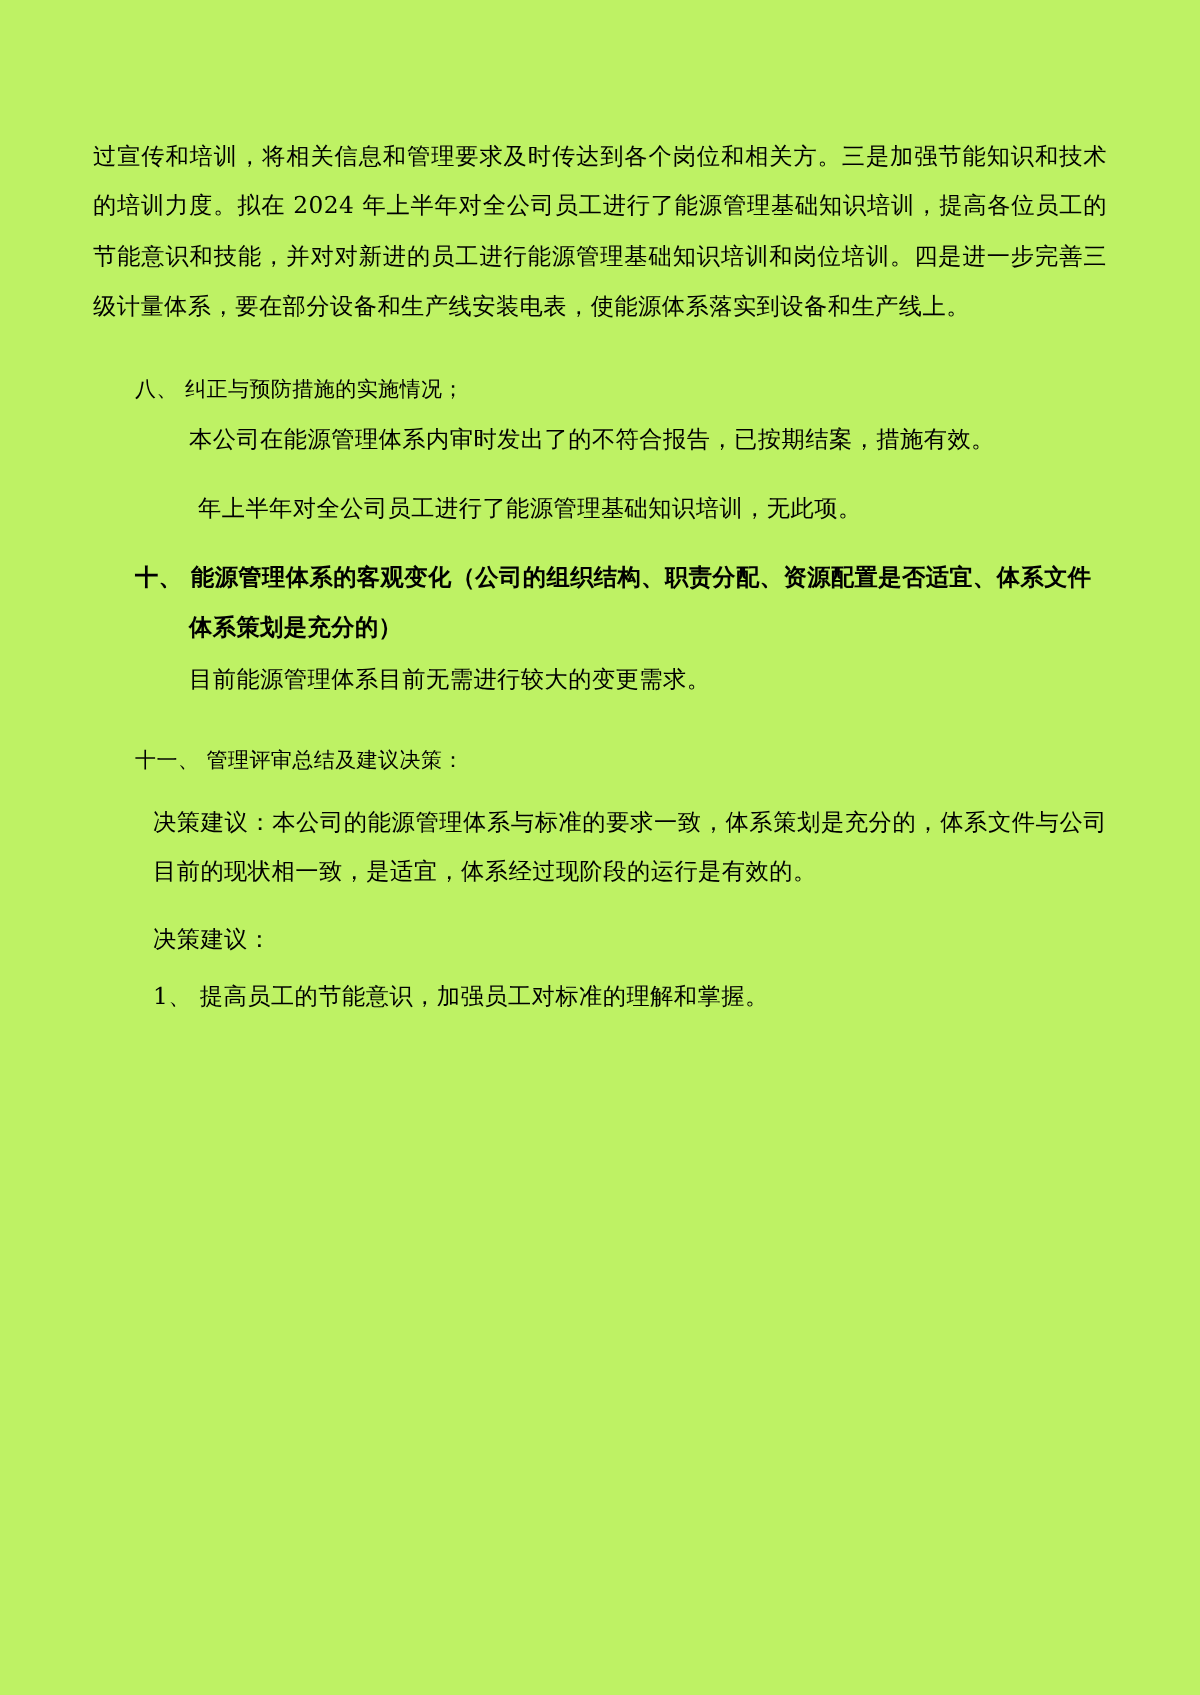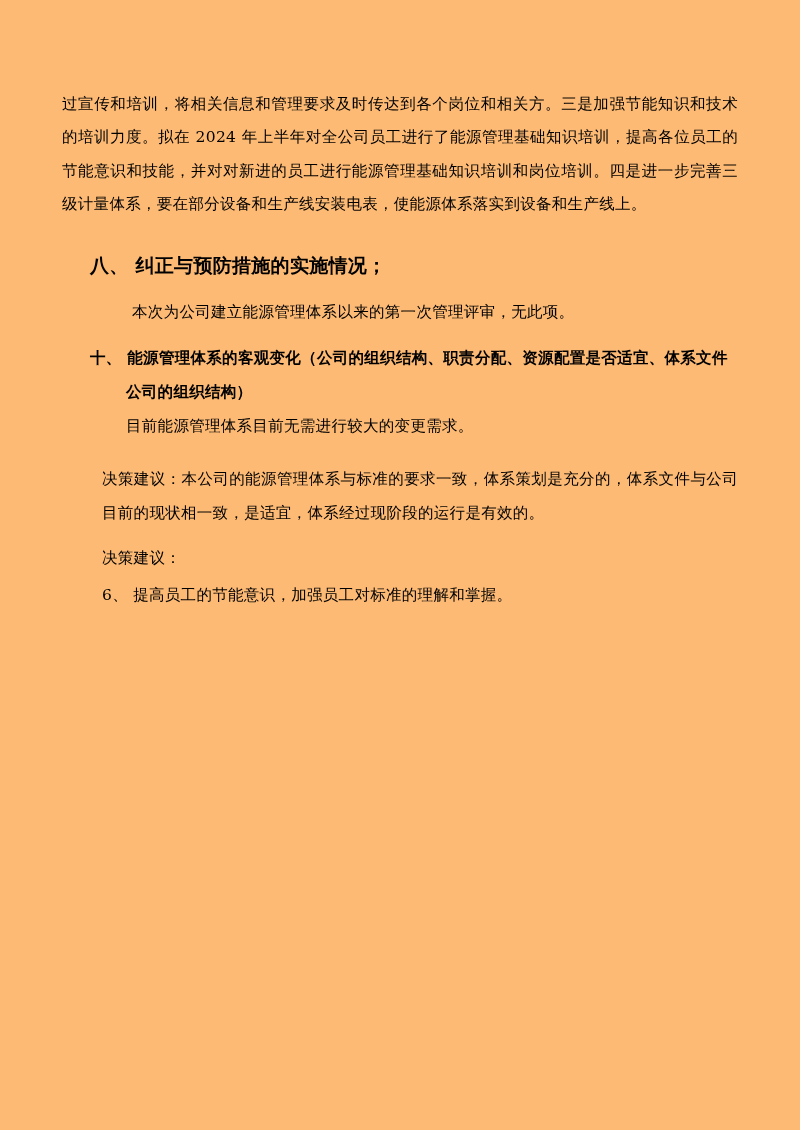--- a/index.html
+++ b/index.html
@@ -8,21 +8,21 @@
     background: #ffffff;
   }
   body {
     font-family: "DejaVu Serif", "Liberation Serif", serif;
     color: #000000;
   }
   .page {
     position: relative;
     width: 800px;
     height: 1130px;
-    background: #fdba74;
+    background: #bef264;
     box-sizing: border-box;
     padding: 88px 62px 0 62px;
     overflow: hidden;
   }
   .doc-body {
     width: 676px;
   }
   
   p {
     margin: 0;
@@ -30,22 +30,22 @@
     line-height: 2.15;
     letter-spacing: 0.3px;
     text-align: justify;
     text-justify: inter-ideograph;
   }
   .para-intro {
     text-indent: 0;
     margin-bottom: 6px;
   }
   .heading {
-    font-weight: bold;
-    font-size: 19px;
+    font-weight: normal;
+    font-size: 14px;
     line-height: 2.15;
     margin-top: 10px;
     margin-bottom: 2px;
     text-indent: 0;
     padding-left: 28px;
     text-align: justify;
   }
   .heading-wrap {
     padding-left: 28px;
     text-indent: 0;
@@ -66,20 +66,21 @@
   }
   .body-indent2 {
     text-indent: 0;
     padding-left: 70px;
     margin-bottom: 4px;
   }
   .body-indent3 {
     text-indent: 0;
     padding-left: 40px;
     margin-bottom: 4px;
+    font-family: Liberation Mono, monospace;
   }
   .body-hang {
     text-indent: 0;
     padding-left: 40px;
     margin-bottom: 4px;
     text-align: justify;
   }
   .gap-small { height: 8px; }
   .list-item {
     text-indent: 0;
@@ -92,40 +93,42 @@
 
 <div class="page">
   <div class="doc-body">
 
     <p class="para-intro">过宣传和培训，将相关信息和管理要求及时传达到各个岗位和相关方。三是加强节能知识和技术的培训力度。拟在 2024 年上半年对全公司员工进行了能源管理基础知识培训，提高各位员工的节能意识和技能，并对对新进的员工进行能源管理基础知识培训和岗位培训。四是进一步完善三级计量体系，要在部分设备和生产线安装电表，使能源体系落实到设备和生产线上。</p>
 
     <div class="gap-small"></div>
 
     <p class="heading">八、 纠正与预防措施的实施情况；</p>
 
+    <p class="body-indent">本公司在能源管理体系内审时发出了的不符合报告，已按期结案，措施有效。</p>
 
     <div class="gap-small"></div>
 
 
-    <p class="body-indent2">本次为公司建立能源管理体系以来的第一次管理评审，无此项。</p>
+    <p class="body-indent2">年上半年对全公司员工进行了能源管理基础知识培训，无此项。</p>
 
     <div class="gap-small"></div>
 
     <p class="heading-wrap" style="font-size:15.5px;line-height:2.15;margin:0;">十、 能源管理体系的客观变化（公司的组织结构、职责分配、资源配置是否适宜、体系文件</p>
-    <p class="heading-cont">公司的组织结构）</p>
+    <p class="heading-cont">体系策划是充分的）</p>
 
     <p class="body-indent">目前能源管理体系目前无需进行较大的变更需求。</p>
 
     <div class="gap-small"></div>
 
+    <p class="heading">十一、 管理评审总结及建议决策：</p>
 
     <div class="gap-small"></div>
 
     <p class="body-hang">决策建议：本公司的能源管理体系与标准的要求一致，体系策划是充分的，体系文件与公司目前的现状相一致，是适宜，体系经过现阶段的运行是有效的。</p>
 
     <div class="gap-small"></div>
 
     <p class="body-indent3">决策建议：</p>
 
-    <p class="list-item">6、 提高员工的节能意识，加强员工对标准的理解和掌握。</p>
+    <p class="list-item">1、 提高员工的节能意识，加强员工对标准的理解和掌握。</p>
 
   </div>
 </div>
 
 </body></html>

